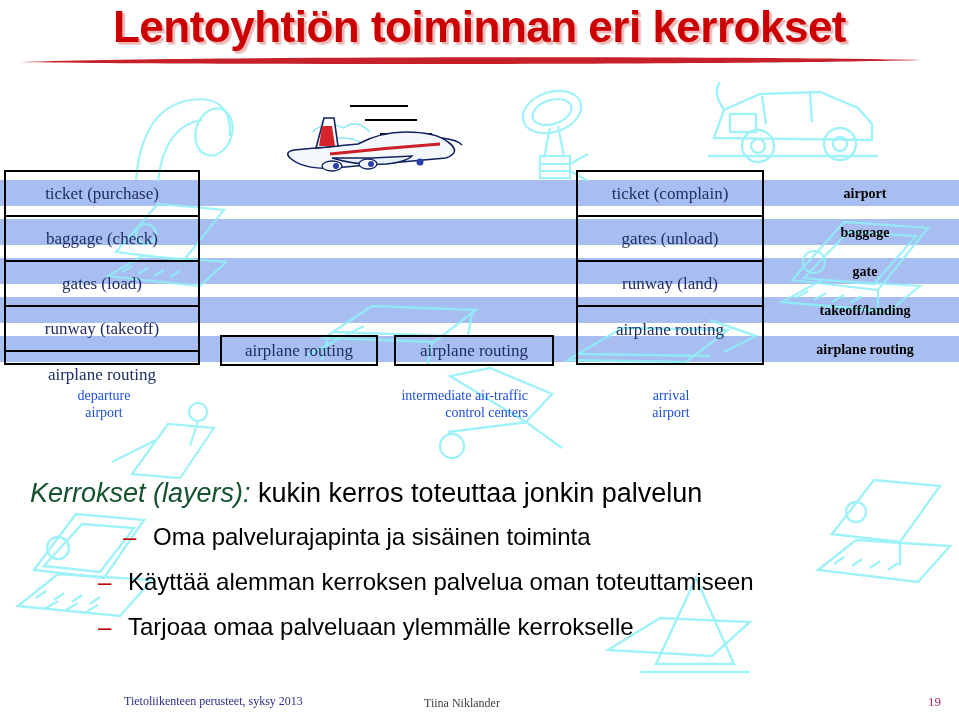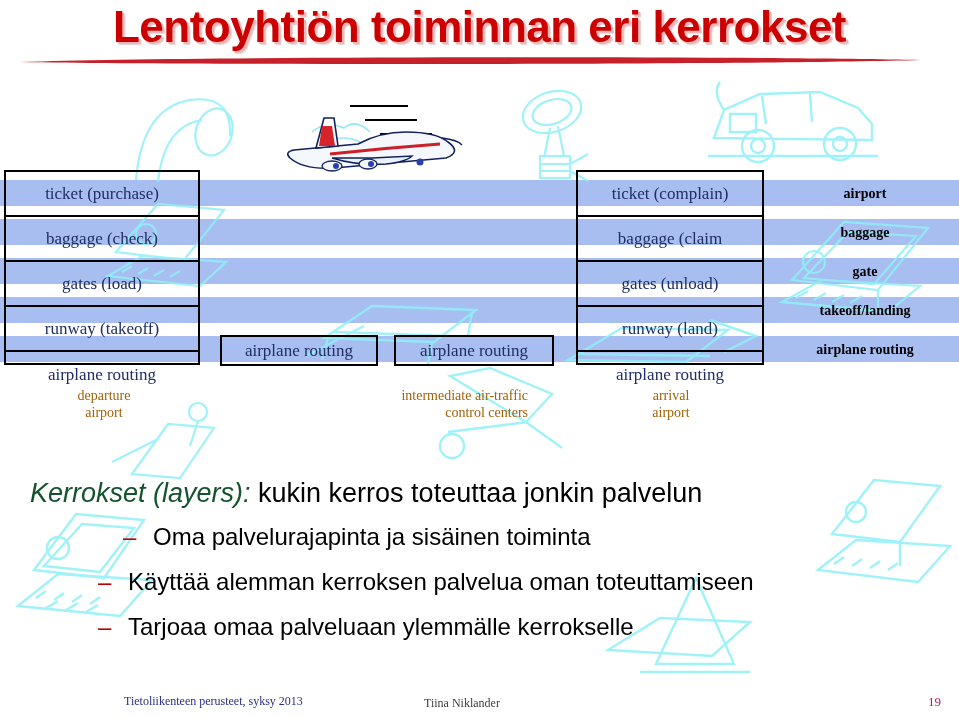--- a/index.html
+++ b/index.html
@@ -64,21 +64,21 @@
   .rlabel{
     position:absolute;left:772px;width:186px;
     text-align:center;
     font-size:14px;font-weight:bold;color:#000;
     white-space:nowrap;
   }
 
   
   .caption{
     position:absolute;text-align:center;
-    font-size:14px;color:#a16207;line-height:1.22;
+    font-size:14px;color:#1d4ed8;line-height:1.22;
     white-space:nowrap;
   }
 
   
   .lead{
     position:absolute;left:30px;top:478px;width:920px;
     font-family:"Liberation Sans", sans-serif;
     font-size:27px;color:#000;white-space:nowrap;
   }
   .lead .em{color:#14532d;font-style:italic;font-weight:normal;}
@@ -263,21 +263,20 @@
     <div class="cell">gates (load)</div>
     <div class="cell">runway (takeoff)</div>
     <div class="cell">airplane routing</div>
   </div>
 
   <div class="lonebox" style="left:220px;top:335px;width:158px;height:31px;">airplane routing</div>
   <div class="lonebox" style="left:394px;top:335px;width:160px;height:31px;">airplane routing</div>
 
   <div class="stack" style="left:576px;top:170px;width:188px;height:195px;">
     <div class="cell">ticket (complain)</div>
-    <div class="cell">baggage (claim</div>
     <div class="cell">gates (unload)</div>
     <div class="cell">runway (land)</div>
     <div class="cell">airplane routing</div>
   </div>
 
   <div class="rlabel" style="top:186px;">airport</div>
   <div class="rlabel" style="top:225px;">baggage</div>
   <div class="rlabel" style="top:264px;">gate</div>
   <div class="rlabel" style="top:303px;">takeoff/landing</div>
   <div class="rlabel" style="top:342px;">airplane routing</div>

